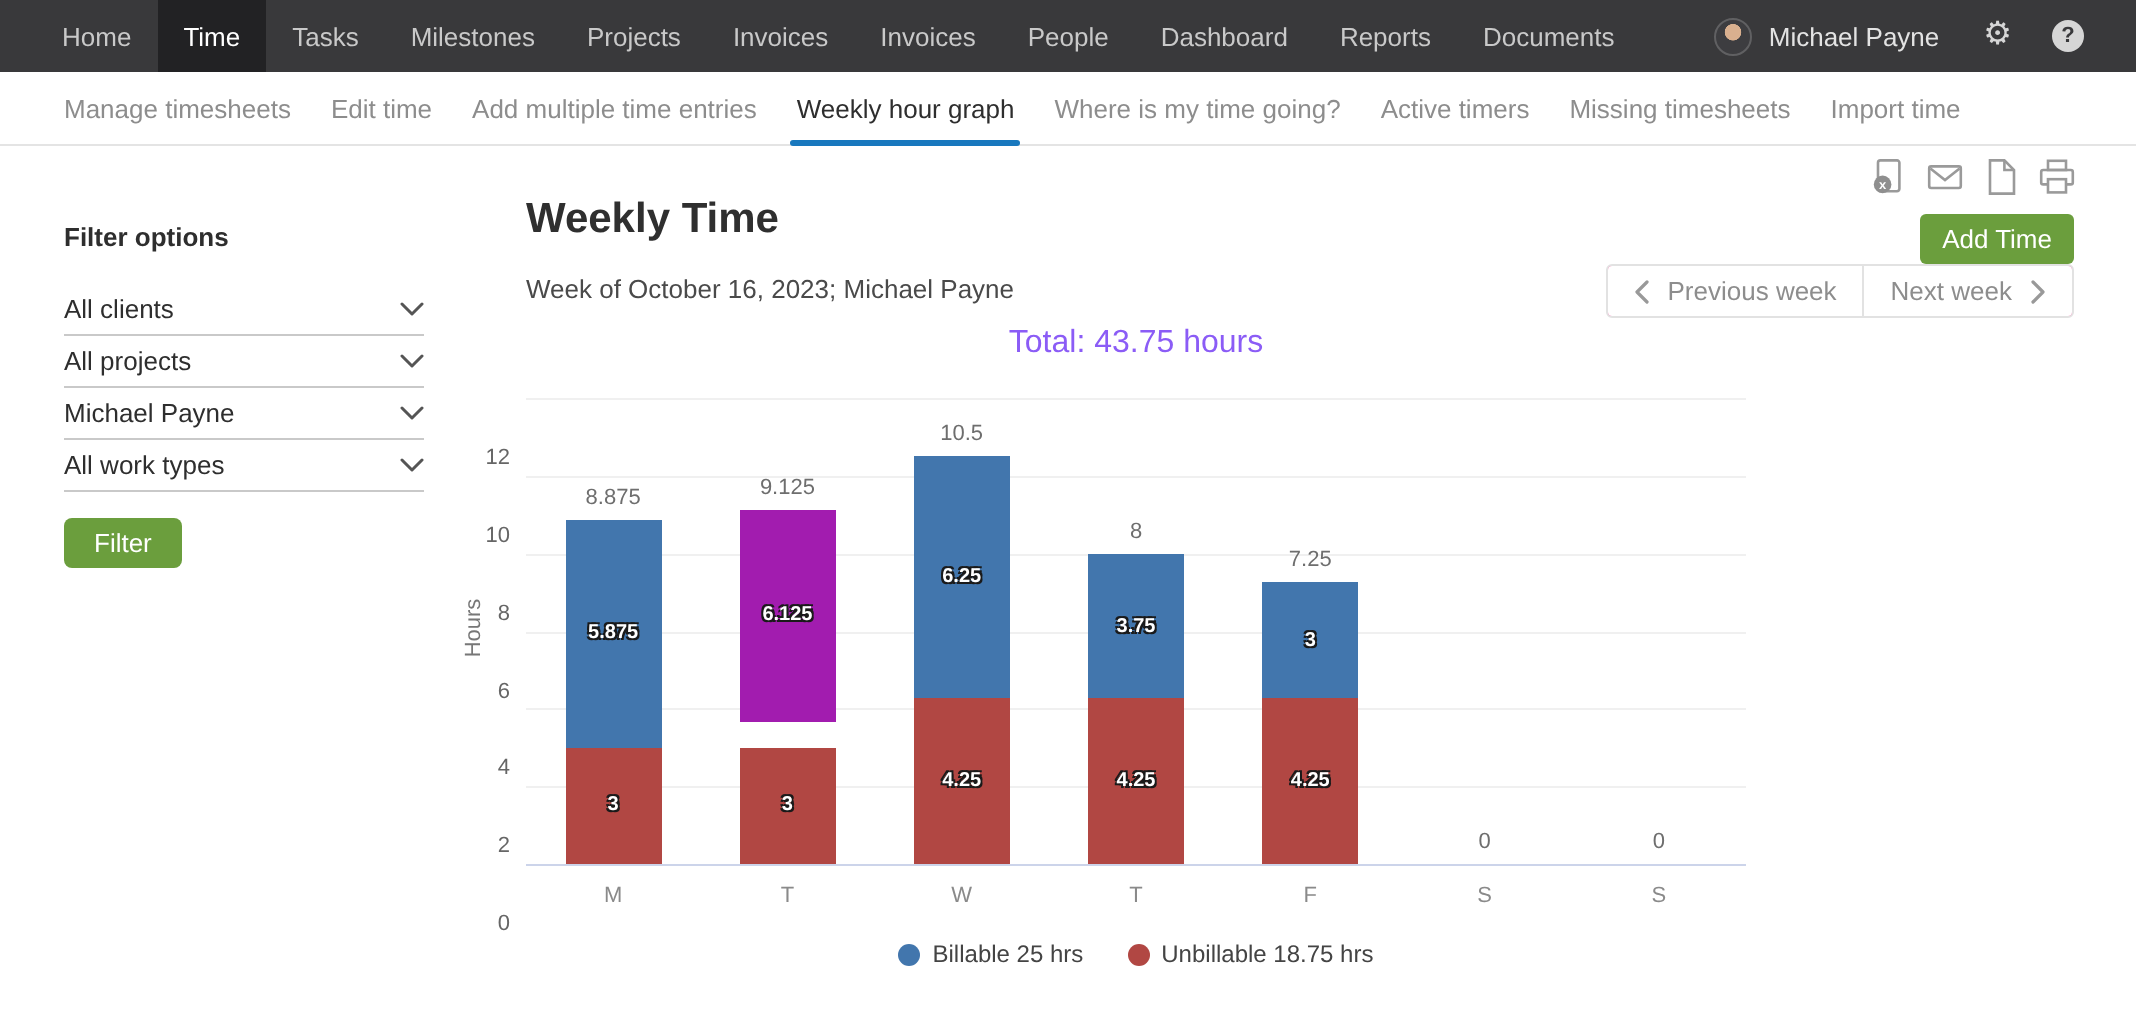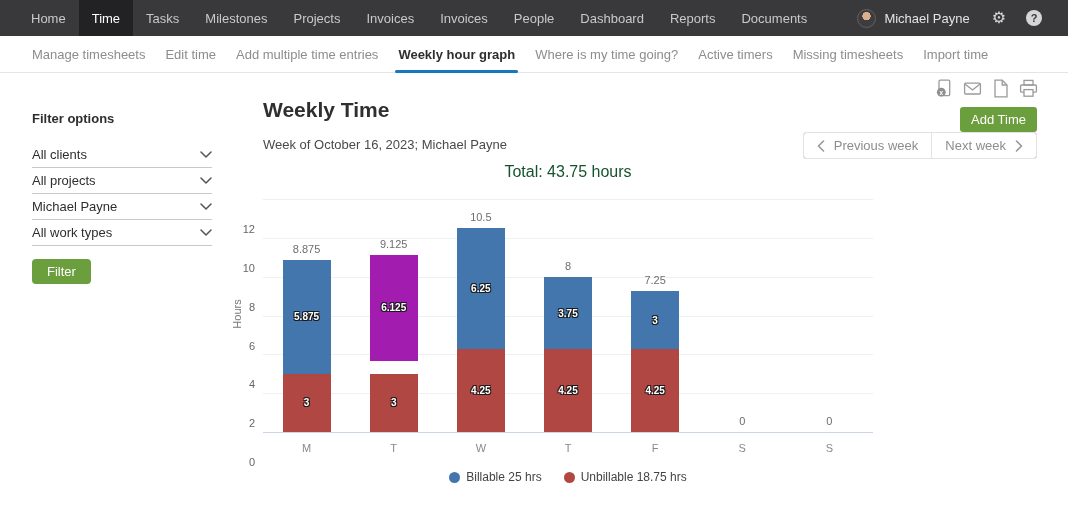--- a/index.html
+++ b/index.html
@@ -17,21 +17,21 @@
             background:radial-gradient(circle at 50% 36%, #d9b08f 0 29%, #3d3d40 31% 100%); }
   .username { font-size:13px; color:#e3e3e3; margin-left:8px; }
   .gear { font-size:16px; color:#d6d6d6; margin-left:22px; cursor:pointer; line-height:1; }
   .help { width:16px; height:16px; border-radius:50%; background:#d6d6d6; color:#39393b; font-size:11px;
           font-weight:bold; display:flex; align-items:center; justify-content:center; margin-left:20px; cursor:pointer; }
 
   
   .subnav { position:absolute; top:36px; left:0; right:0; height:37px; background:#fff; border-bottom:1px solid #e4e4e4;
             display:flex; align-items:stretch; padding-left:22px; }
   .subnav-item { position:relative; display:flex; align-items:center; padding:0 10px; font-size:13px; color:#8d8d8d; cursor:pointer; white-space:nowrap; }
-  .subnav-item.active { color:#2e2e2e; font-weight:bold; }
+  .subnav-item.active { color:#2e2e2e; font-weight:normal; }
   .subnav-item.active::after { content:""; position:absolute; left:7px; right:7px; bottom:-1px; height:3px; background:#1878be; border-radius:3px; }
 
   
   .export-icons { position:absolute; top:79px; right:30px; display:flex; gap:9px; }
   .exp-icon { width:19px; height:19px; cursor:pointer; display:block; }
 
   
   .sidebar { position:absolute; left:32px; top:111px; width:180px; }
   .sidebar-title { font-size:13px; font-weight:bold; color:#2e2e2e; margin-bottom:16px; }
   .filter-row { display:flex; align-items:center; justify-content:space-between; height:26px;
@@ -45,21 +45,21 @@
   .add-time { position:absolute; top:107px; right:31px; background:#6b9e3d; color:#fff; border:none; font-size:13px;
               padding:5px 11px; border-radius:3px; cursor:pointer; font-family:inherit; }
   .weeknav { position:absolute; top:132px; right:31px; display:flex; border:1px solid #e2e2e2; border-radius:3px;
              overflow:hidden; background:#ec4899; }
   .weeknav-btn { display:flex; align-items:center; gap:9px; padding:5px 13px; font-size:13px; color:#8d8d8d;
                  background:#fff; border:none; cursor:pointer; font-family:inherit; }
   .weeknav-btn + .weeknav-btn { border-left:1px solid #e2e2e2; }
 
   
   .chart { position:absolute; left:217px; top:160px; width:700px; height:350px; }
-  .chart-title { position:absolute; top:3px; font-size:16px; color:#14532d; text-align:center; }
+  .chart-title { position:absolute; top:3px; font-size:16px; color:#8b5cf6; text-align:center; }
   .gridline { position:absolute; height:1px; background:#f0f0f0; }
   .gridline.base { background:#ccd4ea; }
   .ytick { position:absolute; font-size:11px; color:#666; text-align:right; width:26px;margin-top:30px; }
   .ylabel { position:absolute; font-size:11px; color:#777; transform:rotate(-90deg); }
   .bar-seg { position:absolute; display:flex; align-items:center; justify-content:center; }
   .seg-label { font-size:10px; font-weight:bold; color:#fff;
                text-shadow:-1px -1px 0 #1a1a1a, 1px -1px 0 #1a1a1a, -1px 1px 0 #1a1a1a, 1px 1px 0 #1a1a1a; }
   .total-label { position:absolute; text-align:center; font-size:11px; color:#6e6e6e; }
   .xlabel { position:absolute; text-align:center; font-size:11px; color:#8a8a8a; }
   .legend { position:absolute; display:flex; gap:22px; justify-content:center; }

